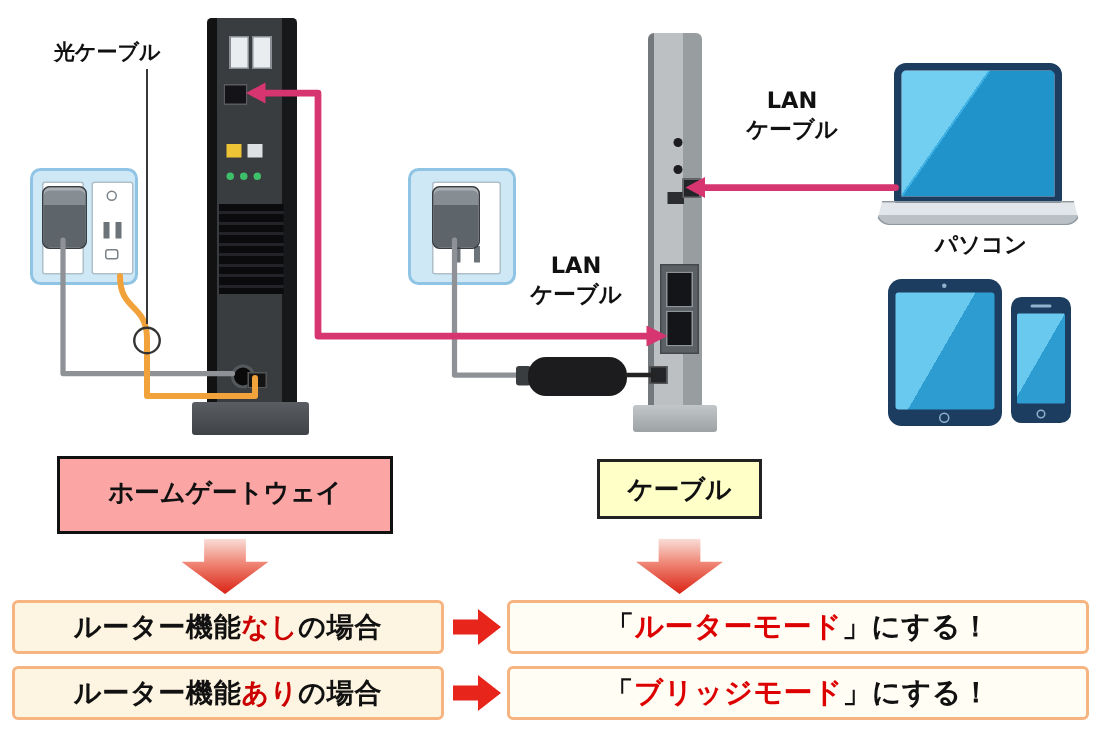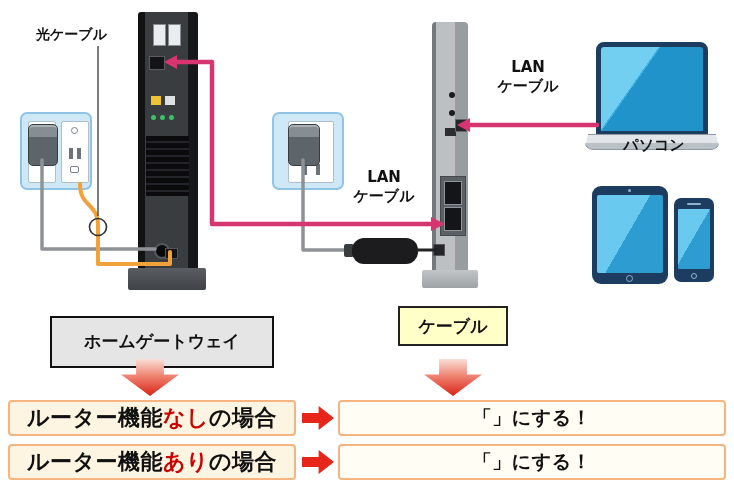--- a/index.html
+++ b/index.html
@@ -89,44 +89,44 @@
   .adapter{fill:#1c1c1e;}
   .adapter-neck{fill:#3a3d40;}
   .pline{stroke:#333;stroke-width:1.3;fill:none;}
   .pcircle{stroke:#333;stroke-width:1.6;fill:none;}
 
   
   .lbl{position:absolute;font-weight:bold;color:#111;}
   .lbl-optical{left:36px;top:26px;font-size:14px;}
   .lbl-lan-mid{left:344px;top:168px;width:80px;font-size:15px;text-align:center;white-space:pre-line;line-height:1.25;}
   .lbl-lan-right{left:488px;top:58px;width:80px;font-size:15px;text-align:center;white-space:pre-line;line-height:1.25;}
-  .lbl-pc{left:594px;top:136px;width:120px;font-size:15px;text-align:center;}
+  .lbl-pc{left:594px;top:154px;width:120px;font-size:15px;text-align:center;}
   .lbl-mobile{left:578px;top:288px;width:152px;font-size:15px;text-align:center;white-space:pre-line;line-height:1.3;}
 
-  .onu-label{left:38px;top:316px;width:224px;height:52px;background:#e5e5e5;border:2.5px solid #111;
-             box-sizing:border-box;display:flex;flex-direction:column;justify-content:center;align-items:center;font-weight:bold;margin-left:12px;}
+  .onu-label{left:38px;top:304px;width:224px;height:52px;background:#fca5a5;border:2.5px solid #111;
+             box-sizing:border-box;display:flex;flex-direction:column;justify-content:center;align-items:center;font-weight:bold;}
   .onu-label .l1{font-size:17px;line-height:1.15;}
   .onu-label .l2{font-size:14px;line-height:1.2;}
   .router-label{left:398px;top:306px;width:110px;height:40px;background:var(--router-label-bg);
                 border:2px solid #222;box-sizing:border-box;display:flex;align-items:center;justify-content:center;
                 font-size:17px;font-weight:bold;}
 
   
   .down-arrow{position:absolute;width:58px;height:37px;
       background:linear-gradient(180deg,var(--down-arrow-top) 0%,#ef8574 45%,var(--down-arrow-bottom) 100%);
       clip-path:polygon(26% 0,74% 0,74% 42%,100% 42%,50% 100%,0 42%,26% 42%);}
   .da1{left:121px;top:359px;}
   .da2{left:424px;top:359px;}
 
   
   .case-row{position:absolute;left:8px;width:718px;height:36px;display:flex;align-items:stretch;}
   .row1{top:400px;}.row2{top:444px;}
   .cond-box{width:288px;background:var(--box-cream);border:2px solid var(--box-border-orange);border-radius:4px;
             box-sizing:border-box;display:flex;align-items:center;justify-content:center;
-            font-size:22px;font-weight:bold;letter-spacing:.5px;}
+            font-size:18px;font-weight:bold;letter-spacing:.5px;}
   .right-arrow{width:32px;height:26px;align-self:center;margin:0 4px 0 6px;background:var(--arrow-red);
                clip-path:polygon(0 31%,52% 31%,52% 4%,100% 50%,52% 96%,52% 69%,0 69%);}
   .result-box{flex:1;background:var(--box-white);border:2px solid var(--box-border-orange);border-radius:4px;
               box-sizing:border-box;display:flex;align-items:center;justify-content:center;
               font-size:19px;font-weight:bold;letter-spacing:.5px;}
   .hl{color:var(--highlight-red);}
   .mode{color:var(--mode-red);}
 </style>
 </head>
 <body>
@@ -228,32 +228,34 @@
 
   <div class="case-row row1">
     <div class="cond-box">
       <span>ルーター機能</span>
         <span class="hl">なし</span>
         <span>の場合</span>
     </div>
     <div class="right-arrow"></div>
     <div class="result-box">
       <span>「</span>
+        <span class="mode">ルーターモード</span>
         <span>」</span>
         <span>にする！</span>
     </div>
   </div>
 
   <div class="case-row row2">
     <div class="cond-box">
       <span>ルーター機能</span>
         <span class="hl">あり</span>
         <span>の場合</span>
     </div>
     <div class="right-arrow"></div>
     <div class="result-box">
       <span>「</span>
+        <span class="mode">ブリッジモード</span>
         <span>」</span>
         <span>にする！</span>
     </div>
   </div>
 
 </div>
 
 </body></html>

